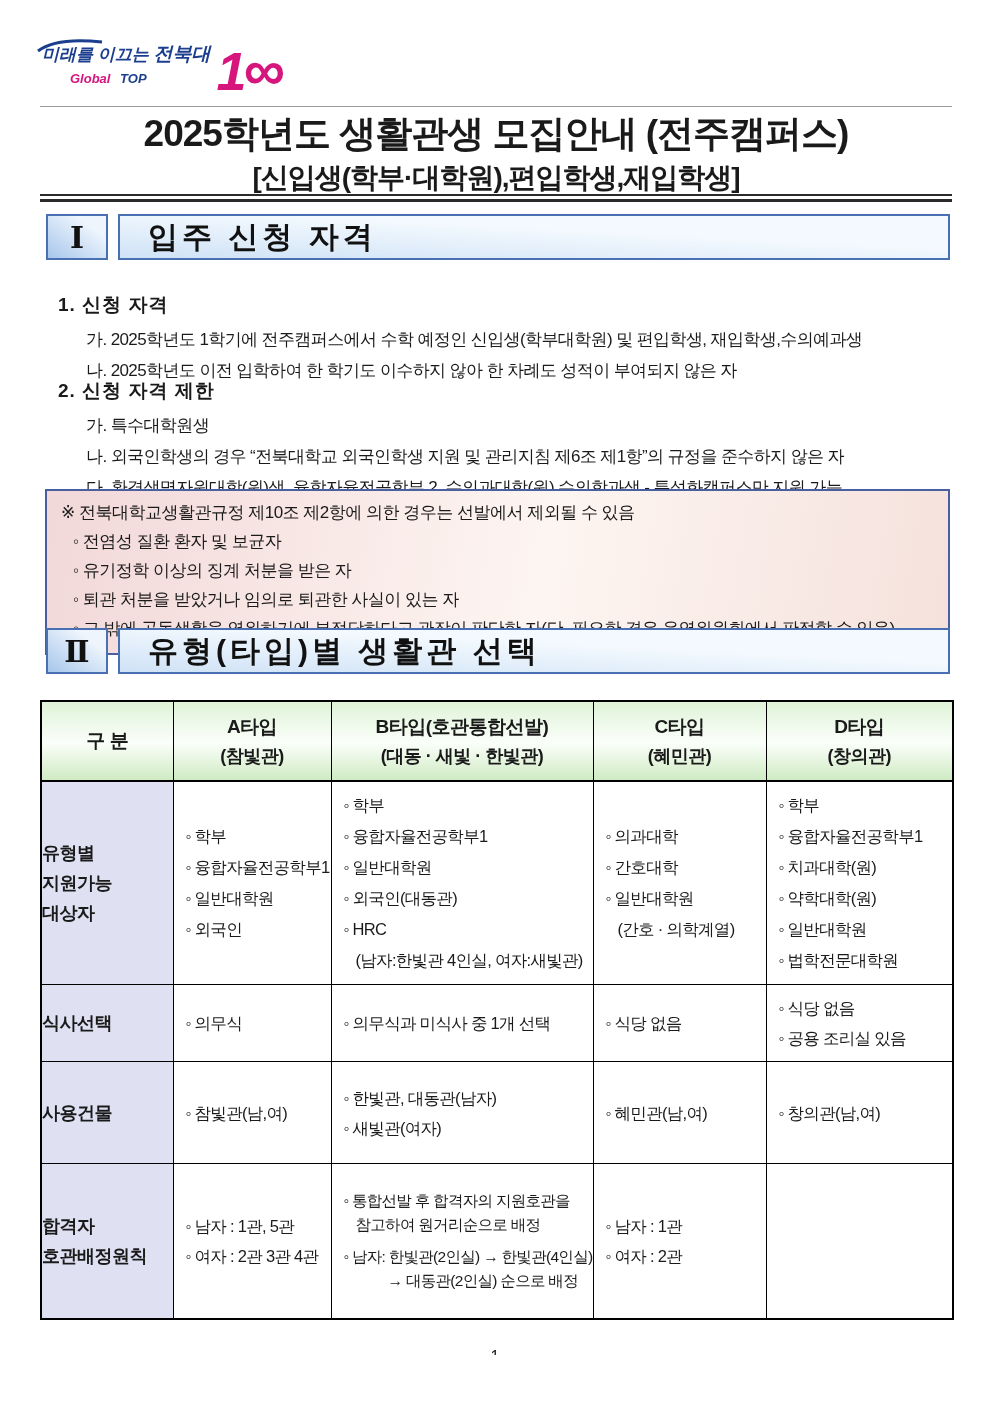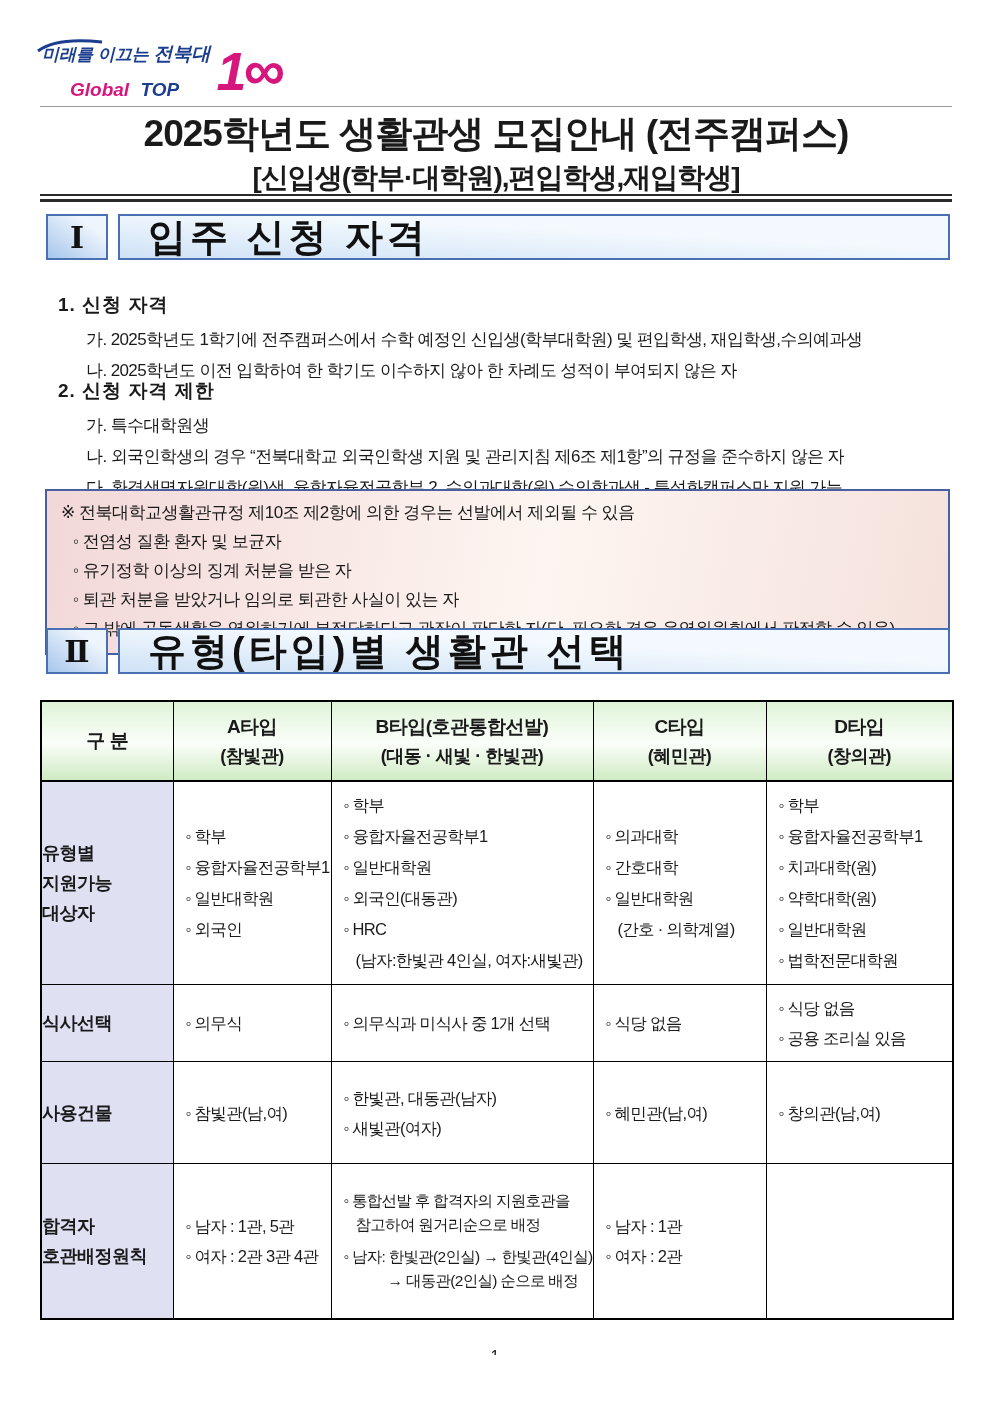--- a/index.html
+++ b/index.html
@@ -5,40 +5,40 @@
   html,body{margin:0;padding:0;background:#ffffff;}
   body{font-family:"Liberation Sans","DejaVu Sans",sans-serif;color:#1a1a1a;}
   .page{position:relative;width:992px;height:1355px;margin:0 auto;background:#fff;overflow:hidden;}
 
   
   .logo{position:absolute;left:42px;top:44px;display:flex;align-items:flex-start;}
   .logo-text{display:flex;flex-direction:column;line-height:1.05;}
   .logo-swoosh{position:absolute;left:-6px;top:-7px;width:70px;height:16px;}
   .logo-line1{position:relative;font-weight:bold;font-style:italic;color:#1c3e8f;font-size:17px;}
   .logo-line1 .l1b{font-size:19px;}
-  .logo-line2{font-weight:bold;font-style:italic;font-size:19px;margin-top:16px;padding-left:28px;}
+  .logo-line2{font-weight:bold;font-style:italic;font-size:13px;margin-top:8px;padding-left:28px;}
   .logo-line2 .global{color:#d6157d;}
   .logo-line2 .top{color:#1c3e8f;margin-left:6px;}
   .logo-100{font-weight:bold;color:#d6157d;font-size:54px;line-height:0.9;margin-left:6px;letter-spacing:-3px;font-style:italic;}
   .logo-100 .inf{font-size:58px;letter-spacing:0;}
 
   
   .rule-thin{position:absolute;left:40px;right:40px;top:106px;border-top:1px solid #9a9a9a;}
   .title-wrap{position:absolute;left:40px;right:40px;top:110px;text-align:center;}
   .title-main{font-size:37px;font-weight:bold;letter-spacing:-1px;line-height:1.3;}
   .title-sub{font-size:28px;font-weight:bold;letter-spacing:-1px;margin-top:1px;}
   .rule-double{position:absolute;left:40px;right:40px;top:194px;height:3px;border-top:2px solid #2b2b2b;border-bottom:3px solid #2b2b2b;}
 
   
   .sec-head{position:absolute;left:46px;right:42px;display:flex;gap:10px;}
   .sec-head .numeral{width:58px;height:42px;border:2px solid #4a70b4;background:linear-gradient(to top right,#a7c6eb,#eef5fd 75%);
       display:flex;align-items:center;justify-content:center;font-family:"Liberation Serif","DejaVu Serif",serif;
       font-size:30px;font-weight:bold;color:#111;}
   .sec-head .bar{flex:1;height:42px;border:2px solid #4a70b4;background:linear-gradient(to top right,#cfe2f6,#f3f9fe 60%);
-      display:flex;align-items:center;padding-left:28px;font-size:38px;font-weight:bold;letter-spacing:4px;color:#111;}
+      display:flex;align-items:center;padding-left:28px;font-size:30px;font-weight:bold;letter-spacing:4px;color:#111;}
   #sec1-head{top:214px;}
   #sec2-head{top:628px;}
 
   
   .num-item{position:absolute;left:58px;right:30px;}
   .num-title{font-size:19px;font-weight:bold;letter-spacing:1px;}
   .num-lines{margin-top:6px;}
   .num-lines .ln{font-size:17px;letter-spacing:-0.6px;line-height:31px;padding-left:28px;white-space:nowrap;}
   #item1{top:292px;}
   #item2{top:378px;}

